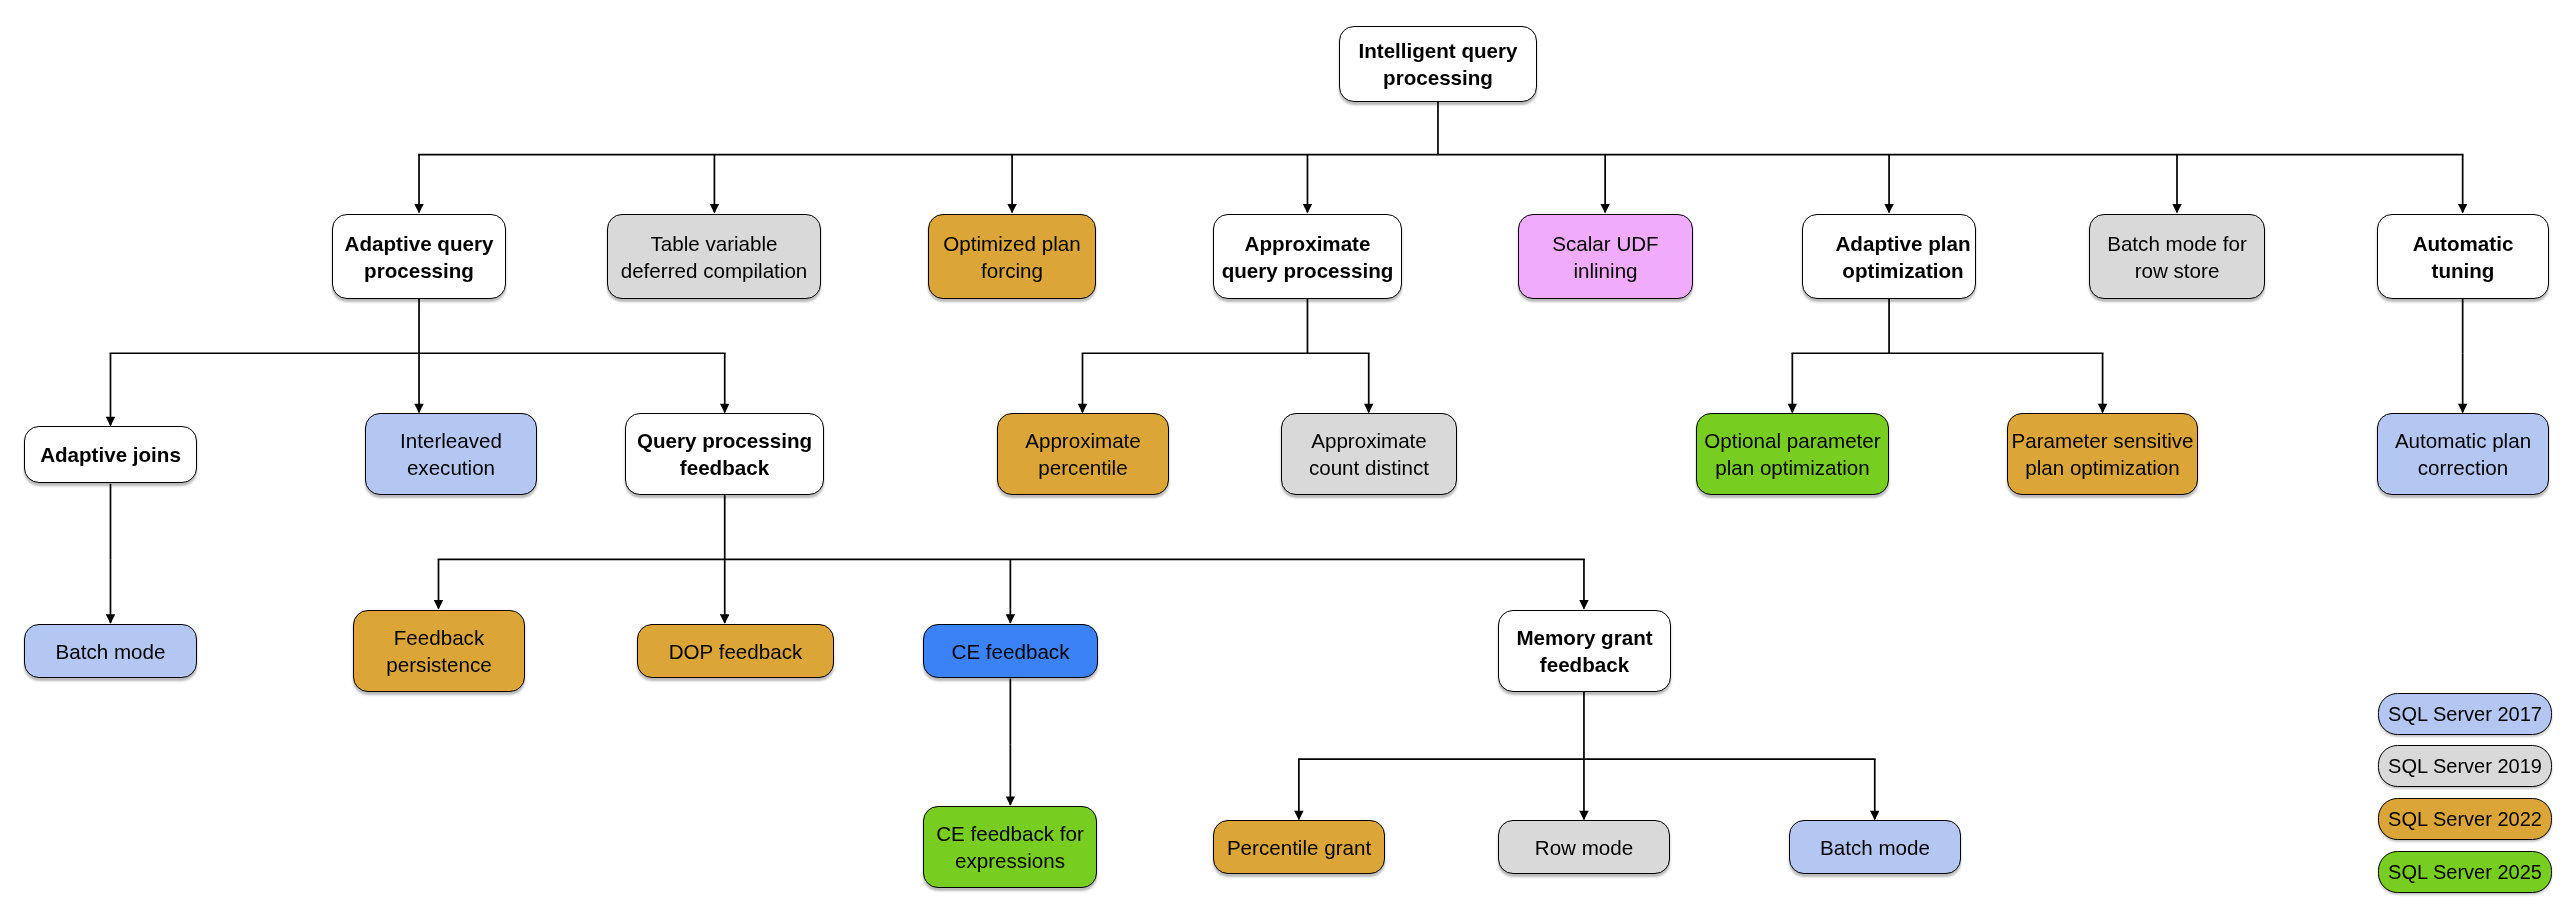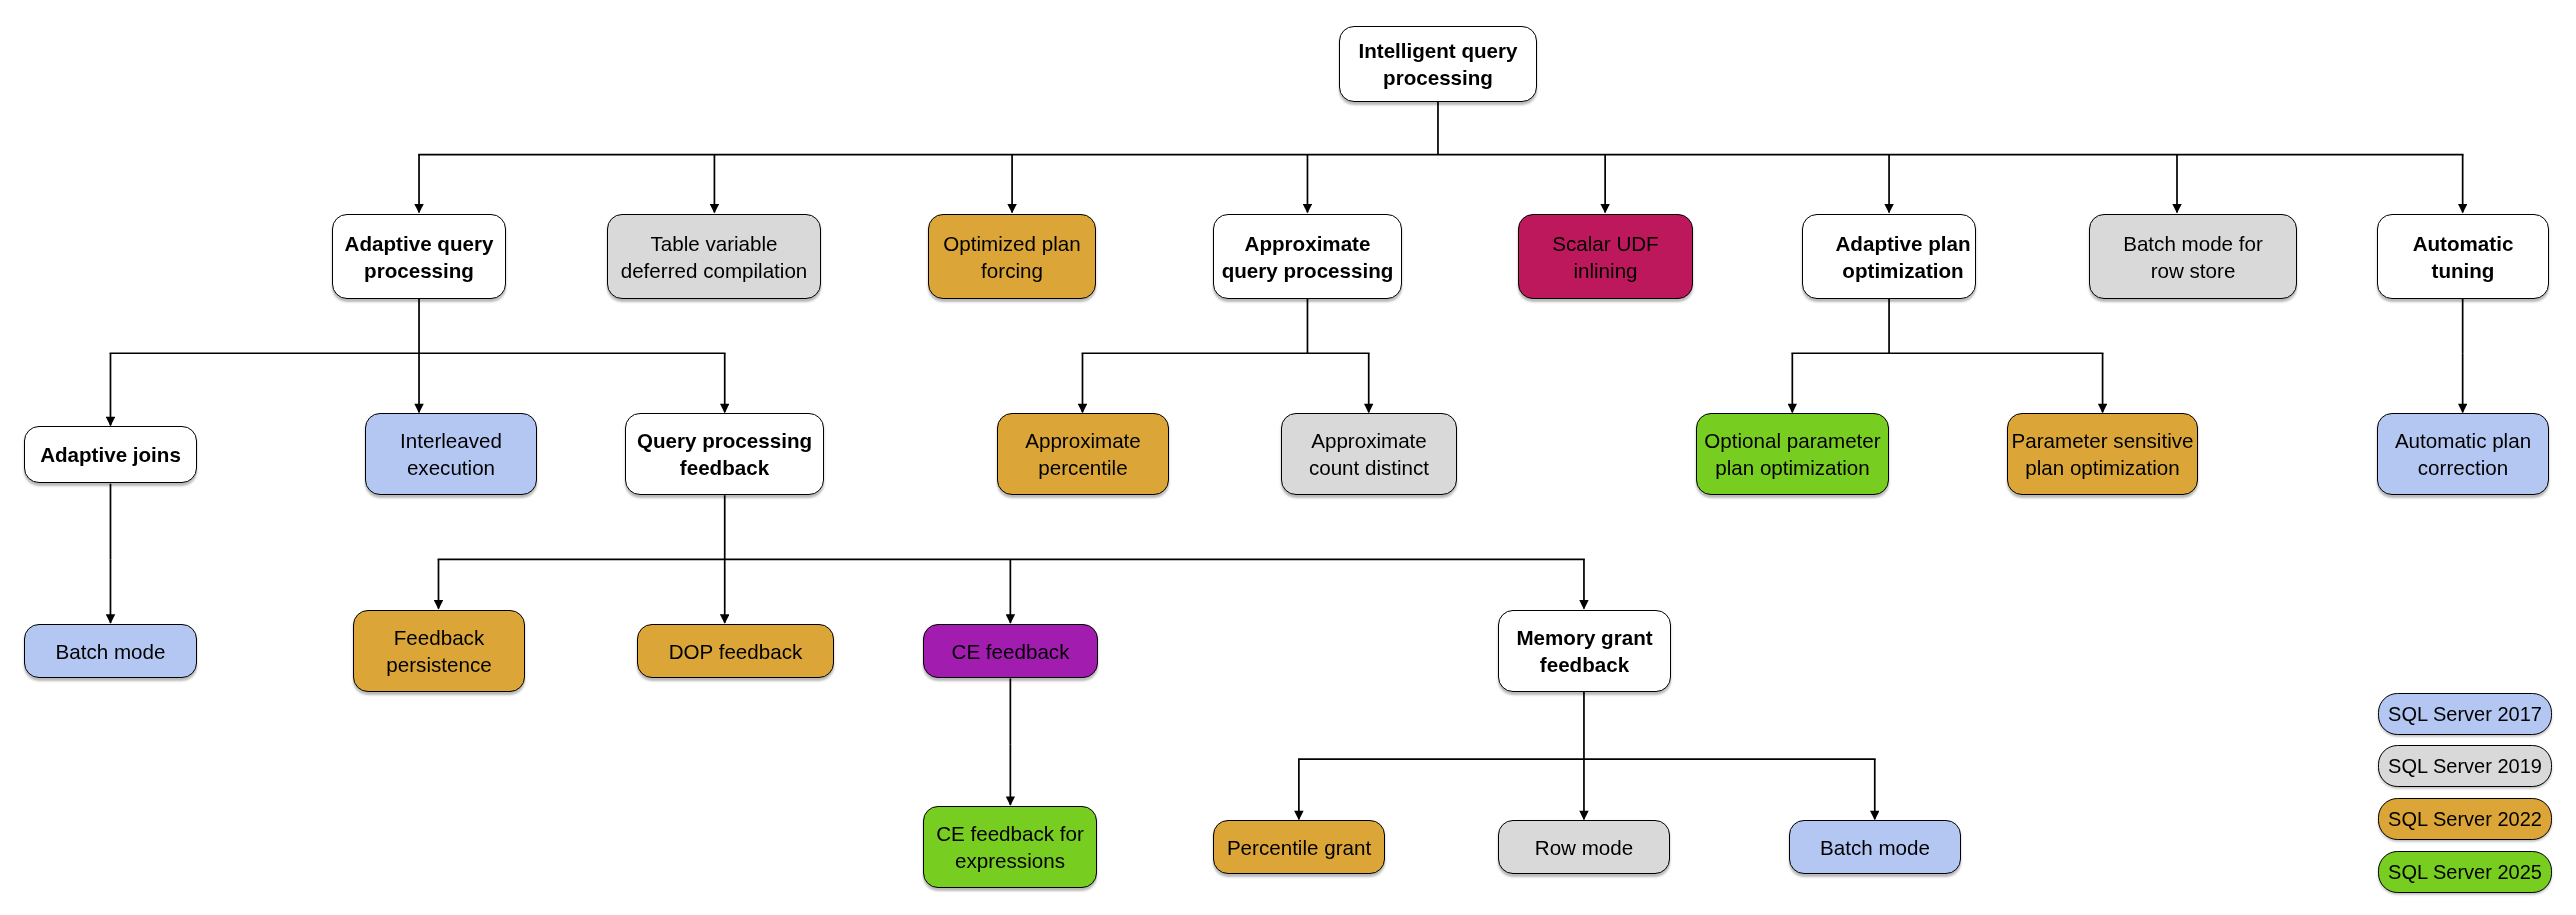--- a/index.html
+++ b/index.html
@@ -115,29 +115,29 @@
         <div class="line">deferred compilation</div>
       </div>
       <div class="node" style="left: 928px; top: 214px; width: 168px; height: 85px; background: rgb(219, 166, 55);">
         <div class="line">Optimized plan</div>
         <div class="line">forcing</div>
       </div>
       <div class="node category" style="left: 1213px; top: 214px; width: 189px; height: 85px; background: rgb(255, 255, 255);">
         <div class="line">Approximate</div>
         <div class="line">query processing</div>
       </div>
-      <div class="node" style="left: 1518px; top: 214px; width: 175px; height: 85px; background: #be185d;">
+      <div class="node" style="left: 1518px; top: 214px; width: 175px; height: 85px; background: #f0abfc;">
         <div class="line">Scalar UDF</div>
         <div class="line">inlining</div>
       </div>
       <div class="node category" style="left: 1802px; top: 214px; width: 174px; height: 85px; background: rgb(255, 255, 255); padding-left: 28px;">
         <div class="line">Adaptive plan</div>
         <div class="line">optimization</div>
       </div>
-      <div class="node" style="left: 2089px; top: 214px; width: 208px; height: 85px; background: rgb(217, 217, 217); justify-content: center;">
+      <div class="node" style="left: 2089px; top: 214px; width: 176px; height: 85px; background: rgb(217, 217, 217); justify-content: center;">
         <div class="line">Batch mode for</div>
         <div class="line">row store</div>
       </div>
       <div class="node category" style="left: 2377px; top: 214px; width: 172px; height: 85px; background: rgb(255, 255, 255);">
         <div class="line">Automatic</div>
         <div class="line">tuning</div>
       </div>
       <div class="node category" style="left: 24px; top: 426px; width: 173px; height: 57px; background: rgb(255, 255, 255);">
         <div class="line">Adaptive joins</div>
       </div>
@@ -172,21 +172,21 @@
       <div class="node" style="left: 24px; top: 624px; width: 173px; height: 54px; background: rgb(180, 199, 243);">
         <div class="line">Batch mode</div>
       </div>
       <div class="node" style="left: 353px; top: 610px; width: 172px; height: 82px; background: rgb(219, 166, 55);">
         <div class="line">Feedback</div>
         <div class="line">persistence</div>
       </div>
       <div class="node" style="left: 637px; top: 624px; width: 197px; height: 54px; background: rgb(219, 166, 55); justify-content: center;">
         <div class="line">DOP feedback</div>
       </div>
-      <div class="node" style="left: 923px; top: 624px; width: 175px; height: 54px; background: #a21caf;">
+      <div class="node" style="left: 923px; top: 624px; width: 175px; height: 54px; background: #3b82f6;">
         <div class="line">CE feedback</div>
       </div>
       <div class="node category" style="left: 1498px; top: 610px; width: 173px; height: 82px; background: rgb(255, 255, 255);">
         <div class="line">Memory grant</div>
         <div class="line">feedback</div>
       </div>
       <div class="node" style="left: 923px; top: 806px; width: 174px; height: 82px; background: rgb(119, 205, 32);">
         <div class="line">CE feedback for</div>
         <div class="line">expressions</div>
       </div>

